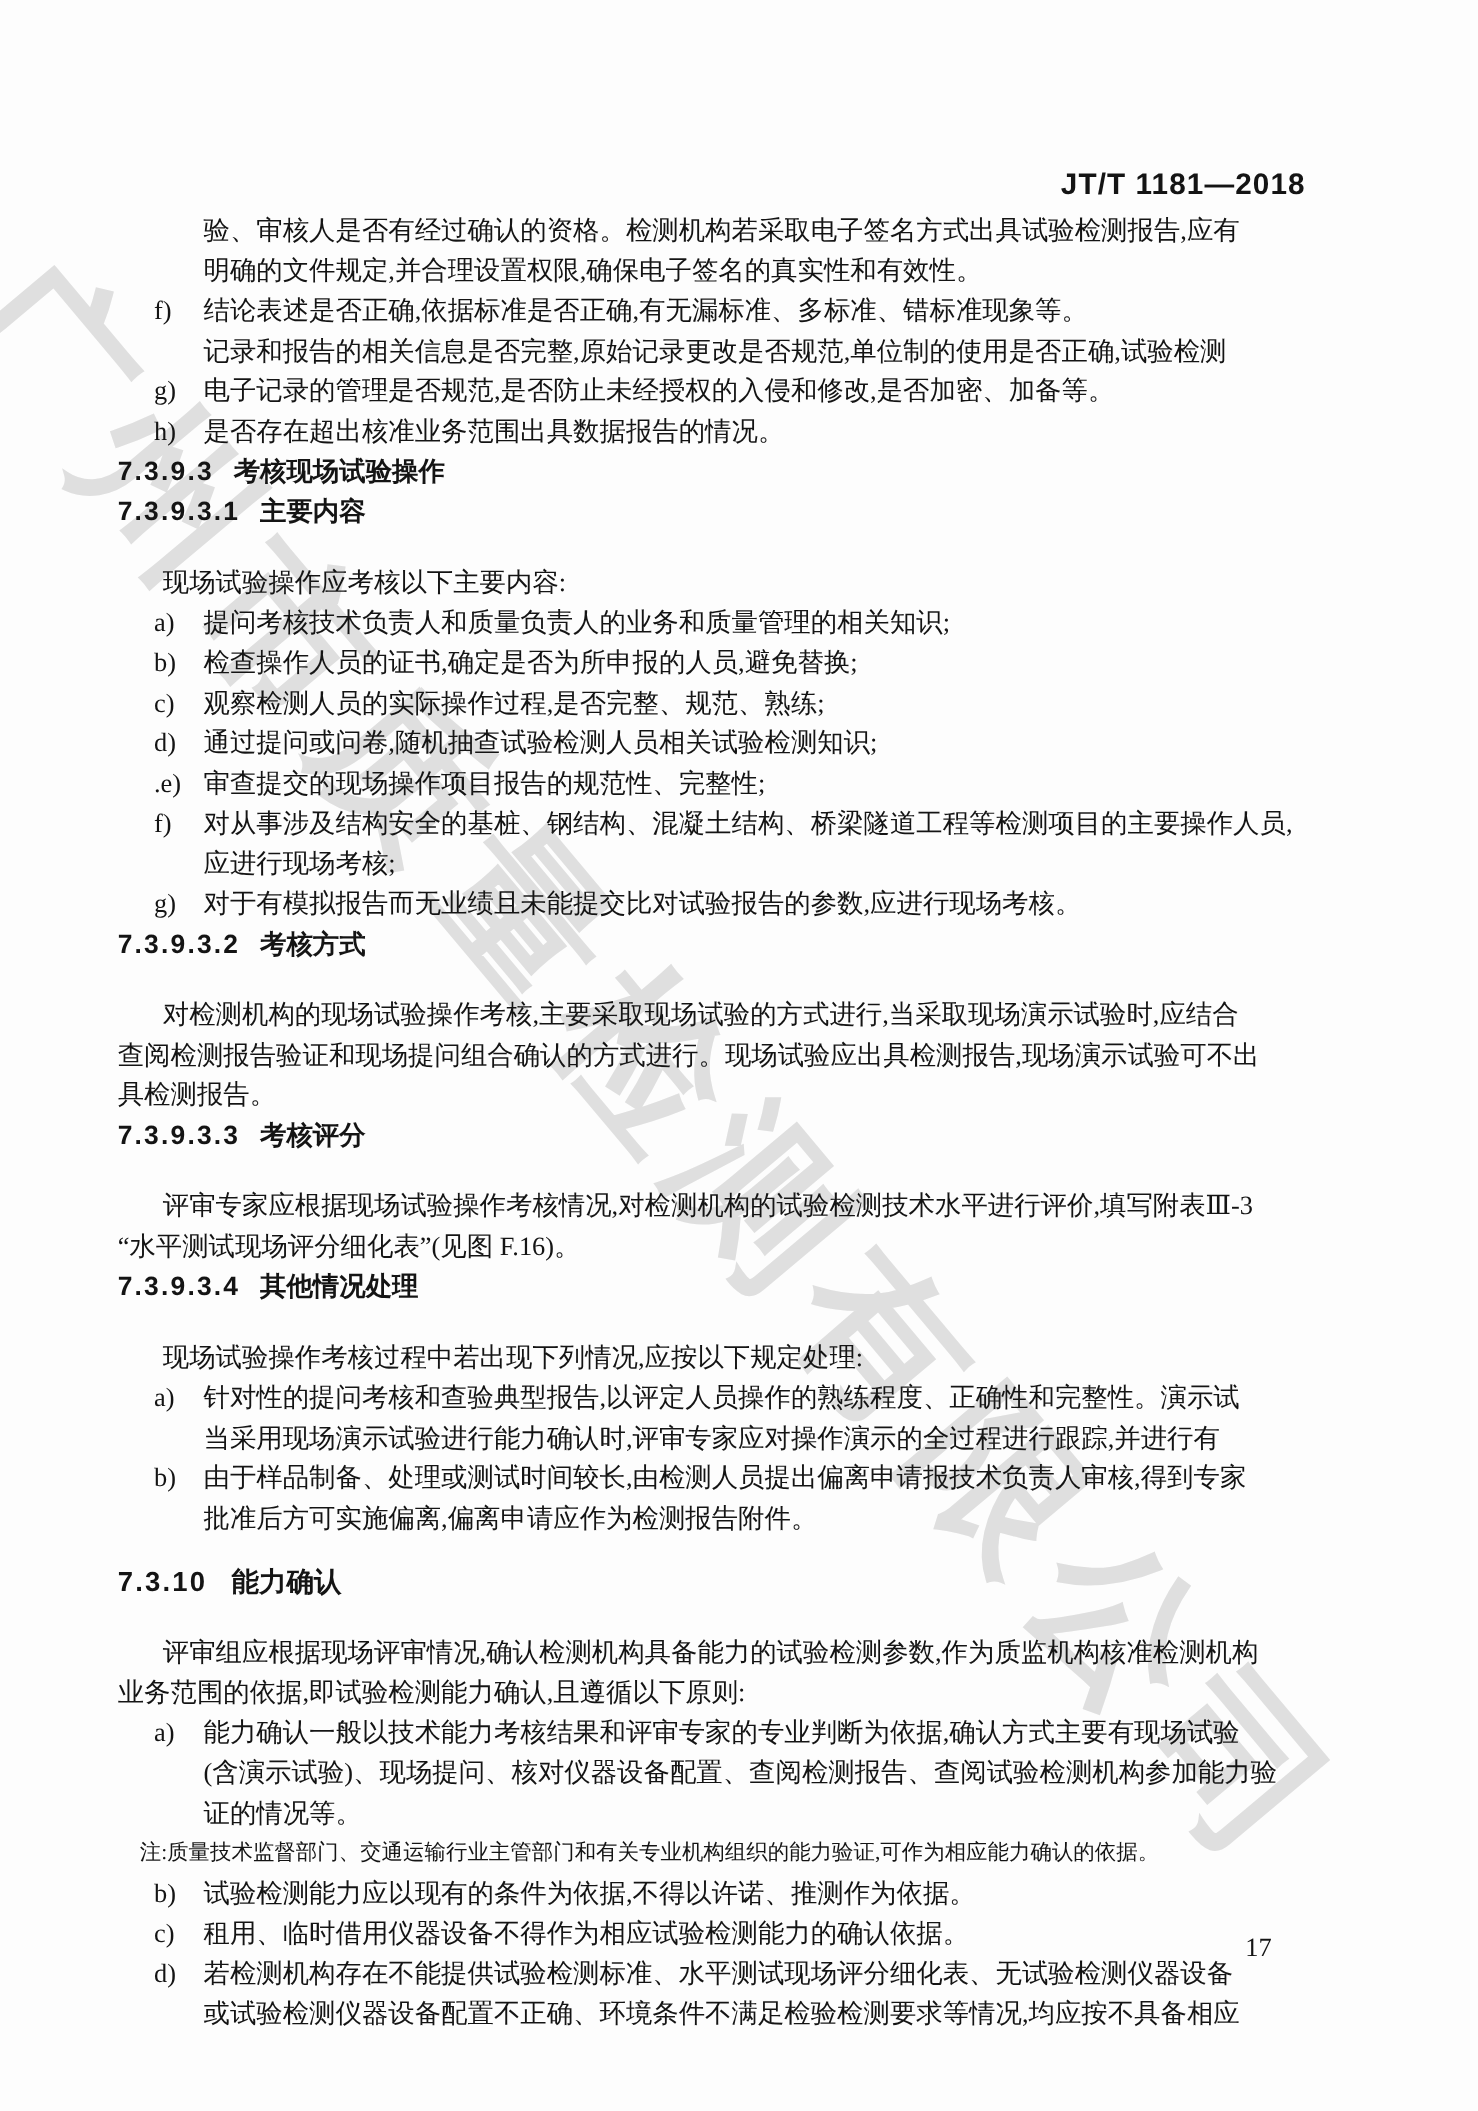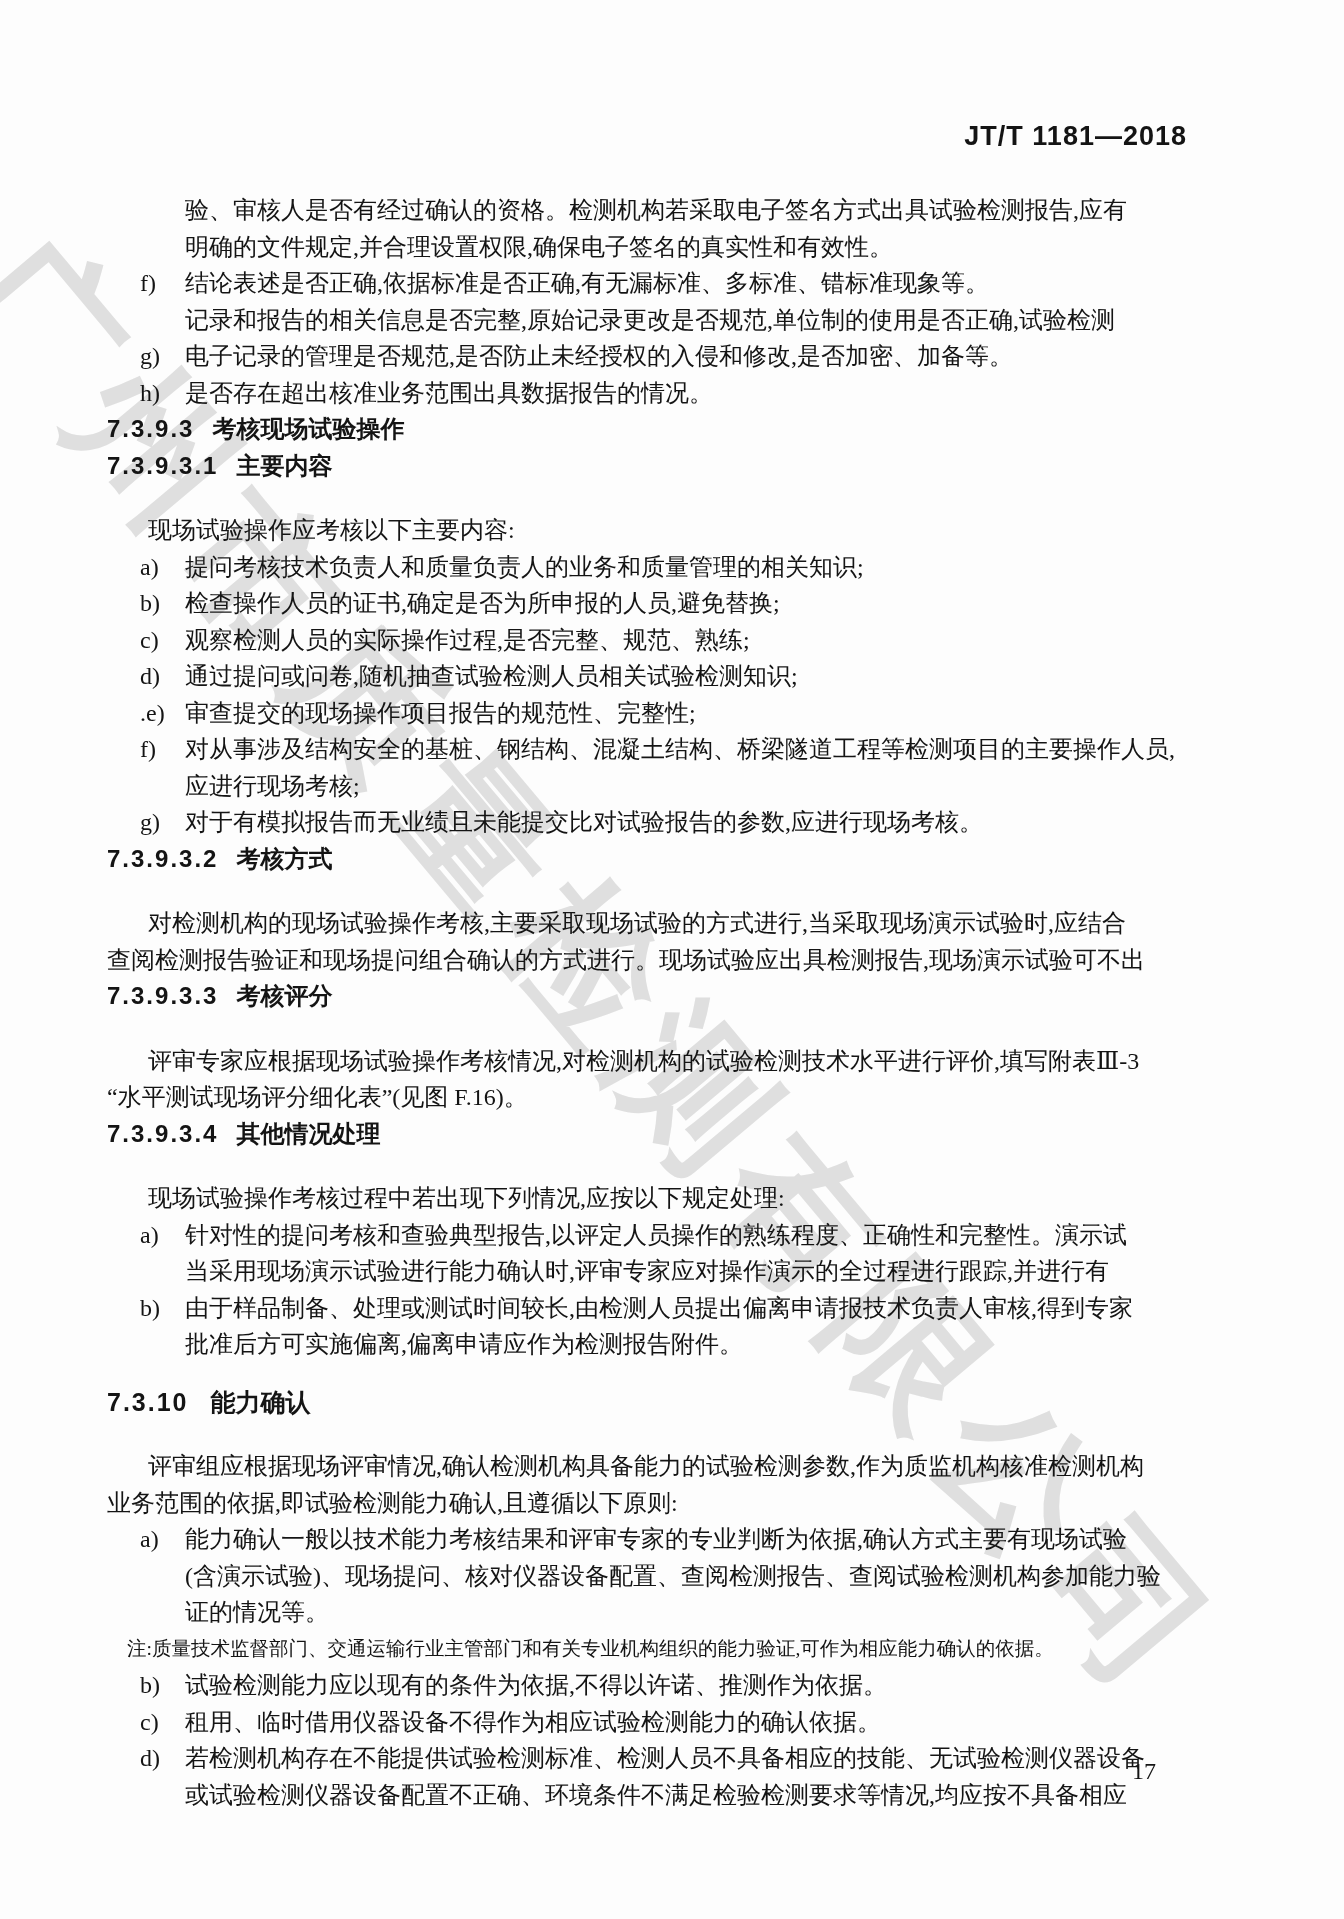--- a/index.html
+++ b/index.html
@@ -20,21 +20,21 @@
     color:#c2c2c2;
     opacity:0.5;
     white-space:nowrap;
     transform:rotate(50deg);
     transform-origin:0 0;
     z-index:0;
     user-select:none;
   }
   .header{
     position:absolute;
-    top:121px;right:157px;
+    top:152px;right:157px;
     font-family:"Liberation Sans","DejaVu Sans",sans-serif;
     font-size:27px;
     font-weight:bold;
     letter-spacing:1px;
     z-index:2;
   }
   .pagenum{
     position:absolute;
     left:1132px;top:1758px;
     font-size:24px;
@@ -122,20 +122,21 @@
         <div class="line">应进行现场考核;</div>
       </div>
       <div class="block item">
         <span class="label">g)</span>
         <div class="line">对于有模拟报告而无业绩且未能提交比对试验报告的参数,应进行现场考核。</div>
       </div>
       <div class="block h3"><span class="num">7.3.9.3.2</span><span class="htitle">考核方式</span></div>
       <div class="block para">
         <div class="line indent">对检测机构的现场试验操作考核,主要采取现场试验的方式进行,当采取现场演示试验时,应结合</div>
         <div class="line">查阅检测报告验证和现场提问组合确认的方式进行。现场试验应出具检测报告,现场演示试验可不出</div>
+        <div class="line">具检测报告。</div>
       </div>
       <div class="block h3"><span class="num">7.3.9.3.3</span><span class="htitle">考核评分</span></div>
       <div class="block para">
         <div class="line indent">评审专家应根据现场试验操作考核情况,对检测机构的试验检测技术水平进行评价,填写附表Ⅲ-3</div>
         <div class="line">“水平测试现场评分细化表”(见图 F.16)。</div>
       </div>
       <div class="block h3"><span class="num">7.3.9.3.4</span><span class="htitle">其他情况处理</span></div>
       <div class="block para">
         <div class="line indent">现场试验操作考核过程中若出现下列情况,应按以下规定处理:</div>
       </div>
@@ -166,18 +167,18 @@
       <div class="block item">
         <span class="label">b)</span>
         <div class="line">试验检测能力应以现有的条件为依据,不得以许诺、推测作为依据。</div>
       </div>
       <div class="block item">
         <span class="label">c)</span>
         <div class="line">租用、临时借用仪器设备不得作为相应试验检测能力的确认依据。</div>
       </div>
       <div class="block item">
         <span class="label">d)</span>
-        <div class="line">若检测机构存在不能提供试验检测标准、检测人员不具备相应的技能、无试验检测仪器设备</div>
+        <div class="line">若检测机构存在不能提供试验检测标准、水平测试现场评分细化表、无试验检测仪器设备</div>
         <div class="line">或试验检测仪器设备配置不正确、环境条件不满足检验检测要求等情况,均应按不具备相应</div>
       </div>
     </div>
   <div class="pagenum">17</div>
 </div>
 
 </body></html>

